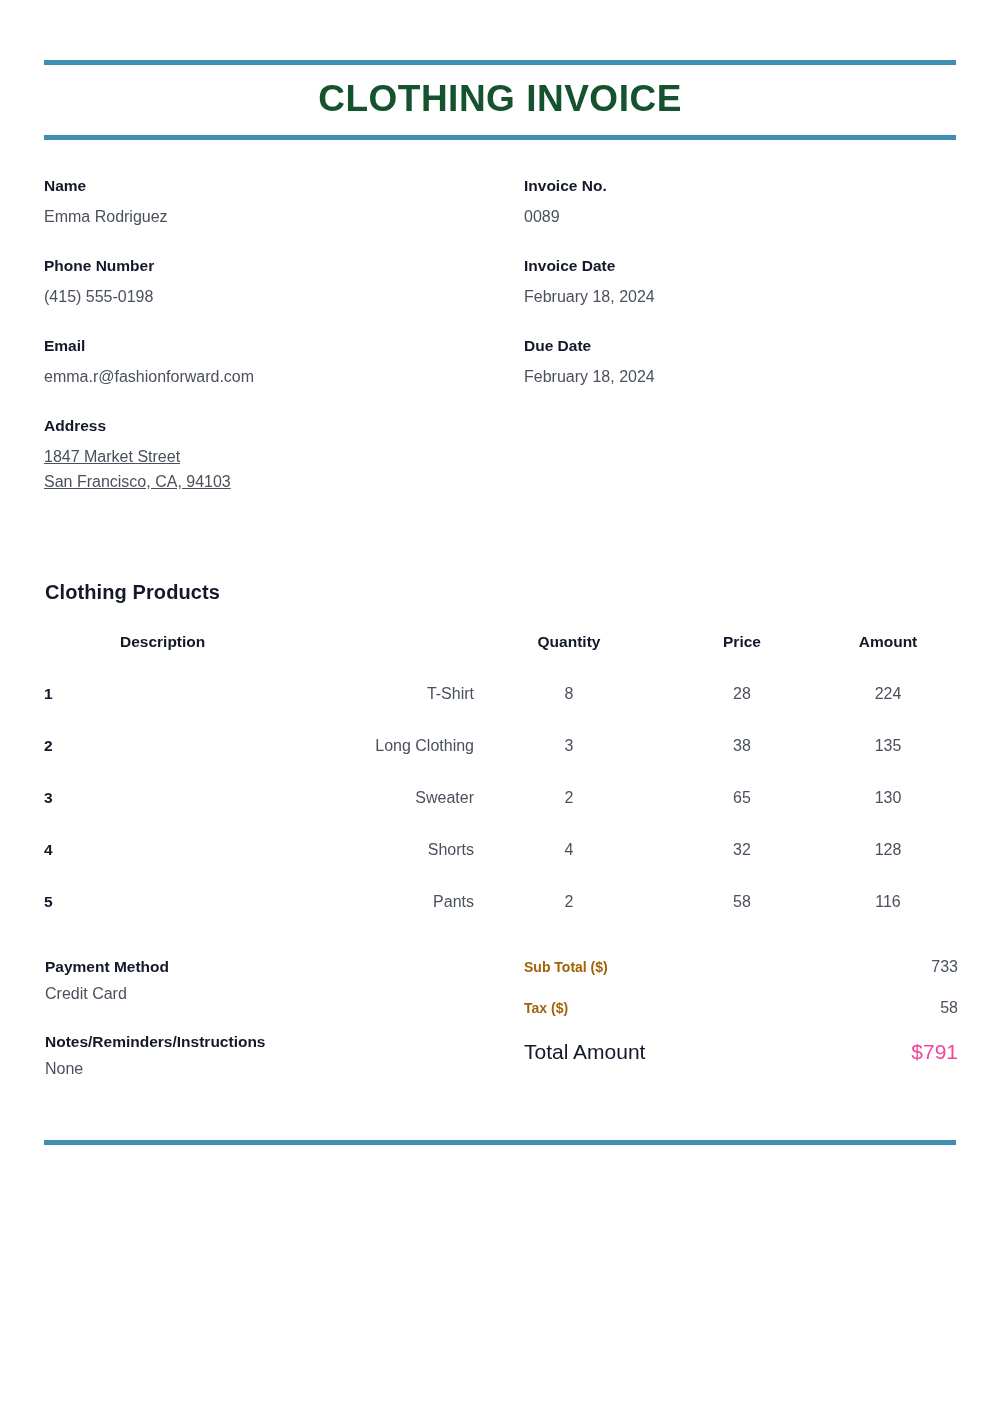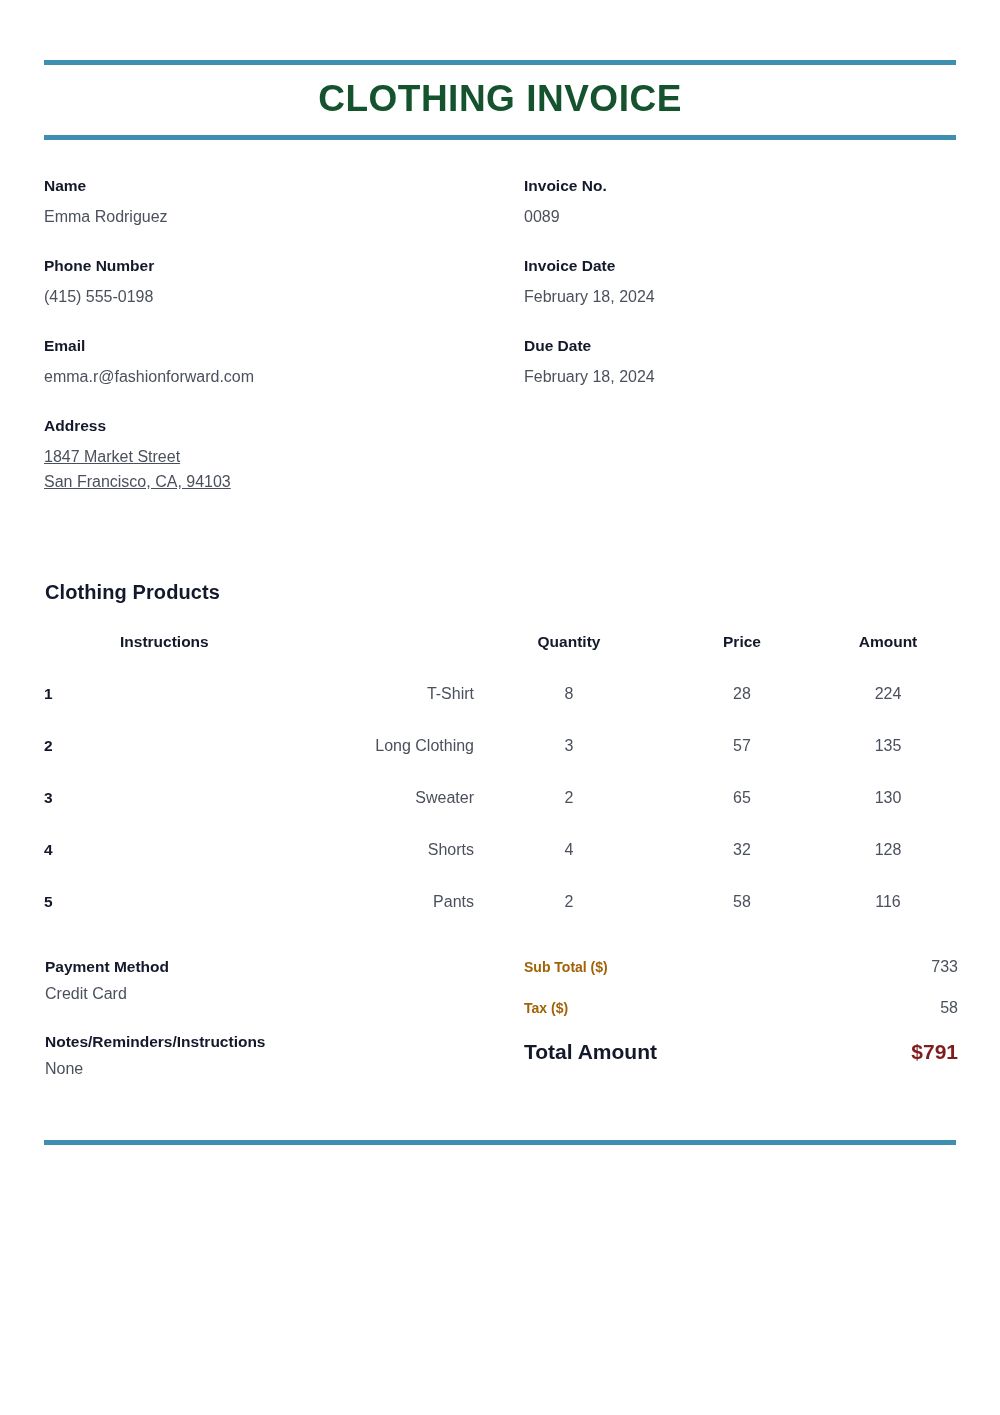--- a/index.html
+++ b/index.html
@@ -170,27 +170,27 @@
     color: #a16207;
   }
   .total-value {
     font-size: 16px;
     font-weight: 400;
     color: #4a505c;
   }
   .total-row.grand { margin-top: 8px; }
   .total-row.grand .total-label {
     font-size: 21px;
-    font-weight: 700;
+    font-weight: 400;
     color: #13182a;
   }
   .total-row.grand .total-value {
     font-size: 21px;
-    font-weight: 700;
-    color: #7f1d1d;
+    font-weight: 400;
+    color: #ec4899;
   }
 </style>
 </head>
 <body>
 
 <div class="page">
 
   <div class="rule rule-top"></div>
 
   <div class="doc-title">CLOTHING INVOICE</div>
@@ -253,39 +253,39 @@
     <colgroup>
       <col class="c-num">
         <col class="c-desc">
         <col class="c-qty">
         <col class="c-price">
         <col class="c-amt">
     </colgroup>
     <thead>
       <tr>
         <th class="h-num"></th>
-        <th class="h-desc">Instructions</th>
+        <th class="h-desc">Description</th>
         <th>Quantity</th>
         <th>Price</th>
         <th>Amount</th>
       </tr>
     </thead>
     <tbody>
       <tr>
         <td class="c-index">1</td>
         <td class="c-description">T-Shirt</td>
         <td>8</td>
         <td>28</td>
         <td>224</td>
       </tr>
       <tr>
         <td class="c-index">2</td>
         <td class="c-description">Long Clothing</td>
         <td>3</td>
-        <td>57</td>
+        <td>38</td>
         <td>135</td>
       </tr>
       <tr>
         <td class="c-index">3</td>
         <td class="c-description">Sweater</td>
         <td>2</td>
         <td>65</td>
         <td>130</td>
       </tr>
       <tr>

